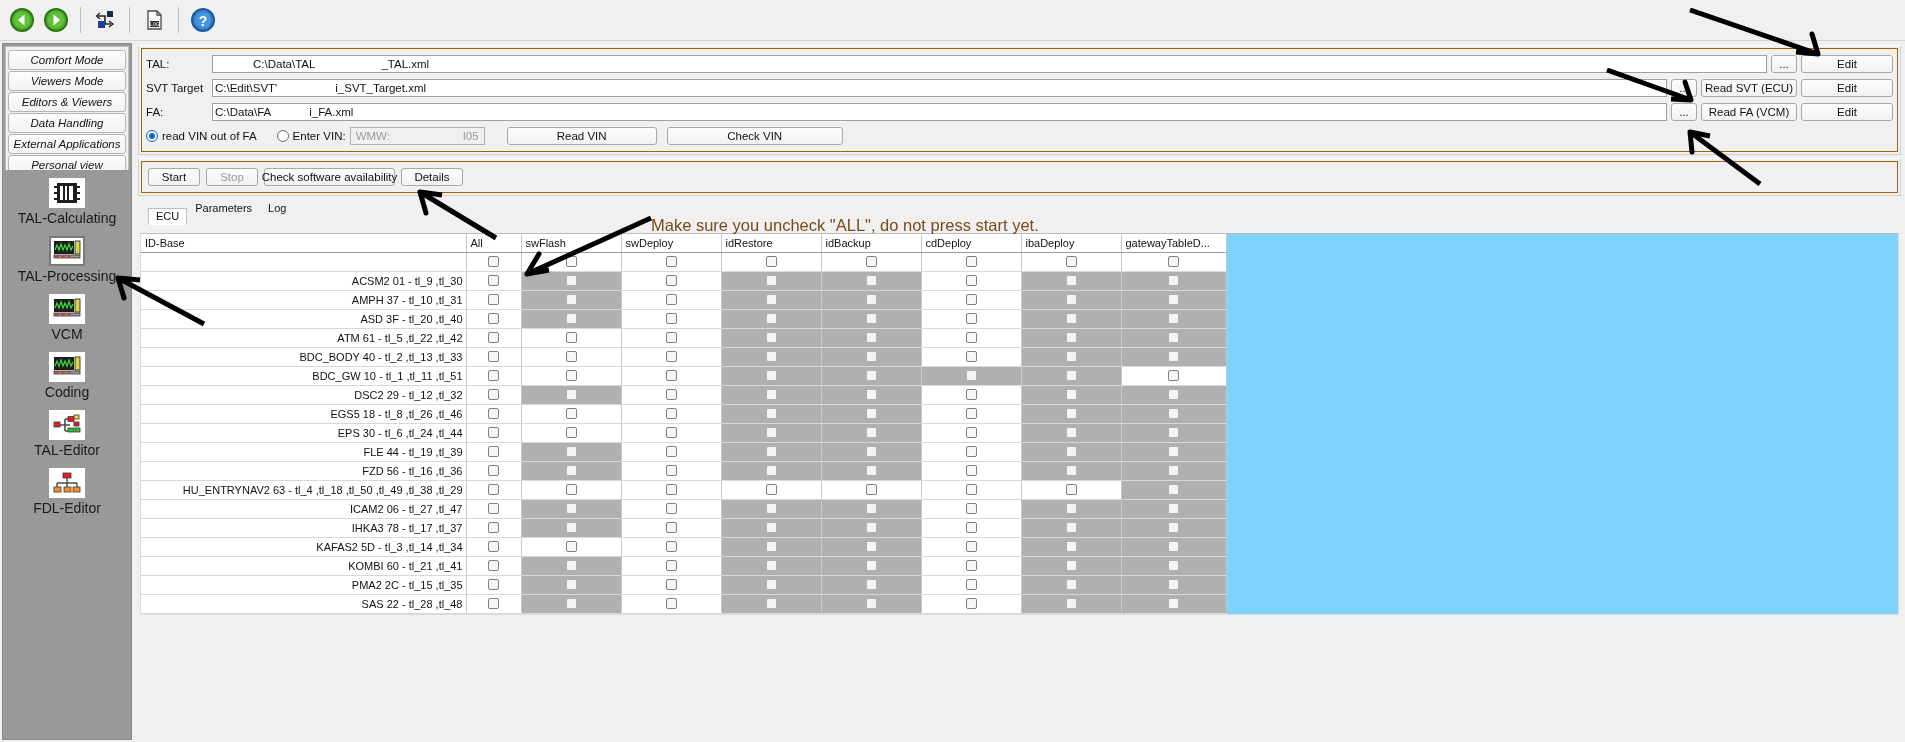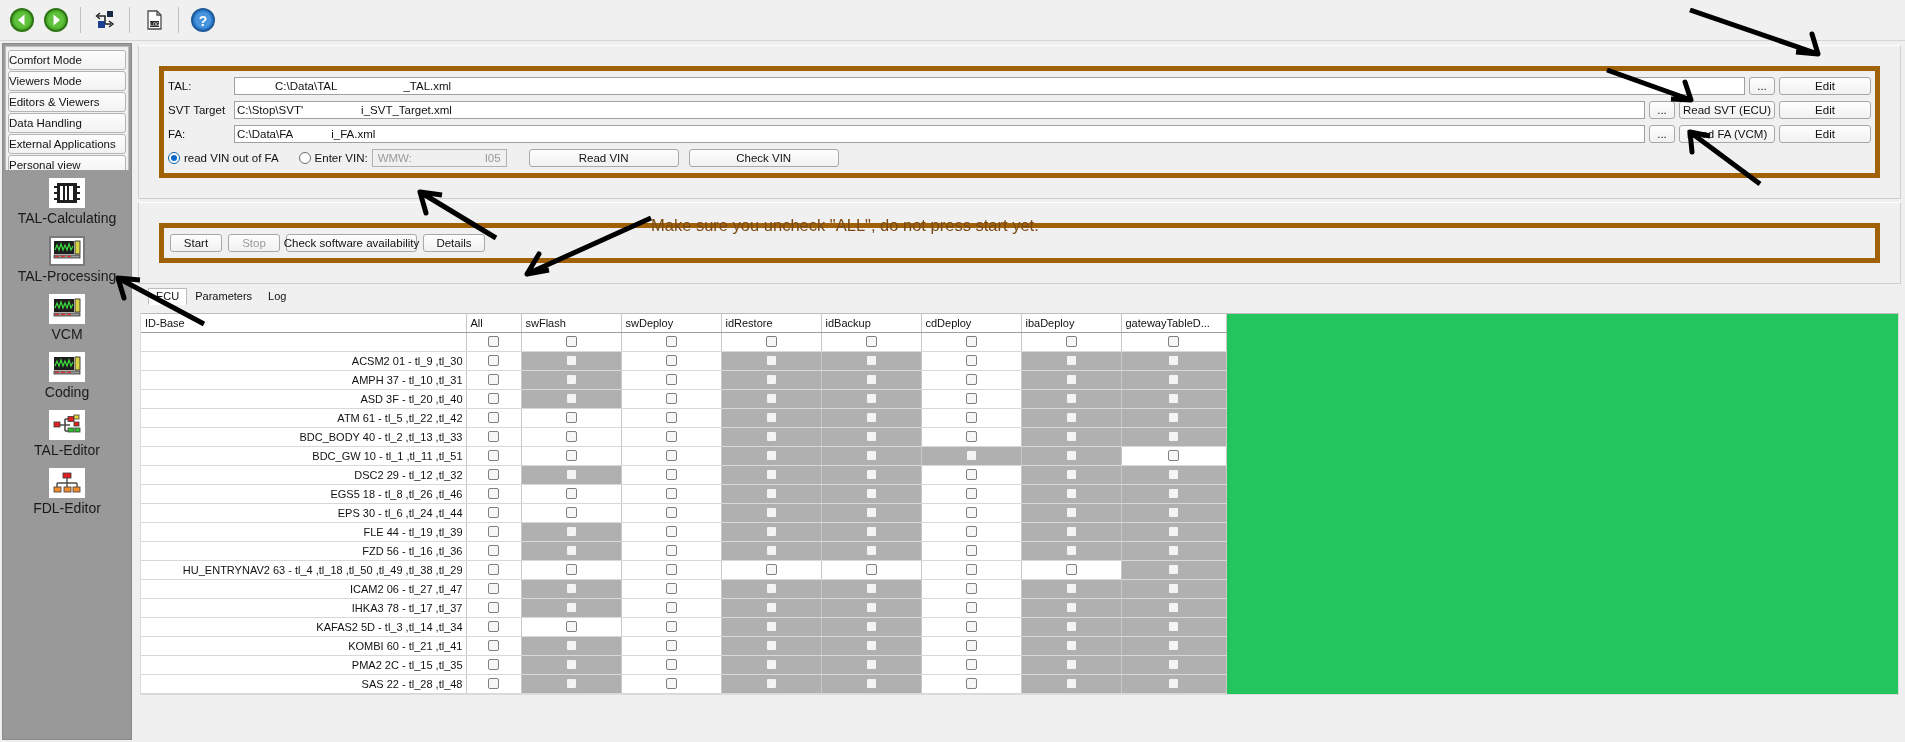--- a/index.html
+++ b/index.html
@@ -22,41 +22,41 @@
   .tb-sep { width: 1px; height: 26px; background: #c0c0c0; margin: 0 6px; }
 
   
   .sidebar {
     position: absolute; left: 2px; top: 43px; width: 130px; height: 697px;
     background: #999999; border: 1px solid #8a8a8a;
   }
   .mode-list { padding: 3px 2px 2px 2px; background:#f0f0f0; border:1px solid #bdbdbd; margin:2px; }
   .mode-btn {
     display: block; width: 100%; height: 20px; line-height: 19px;
-    margin-bottom: 1px; text-align: left; font-size: 11.5px; color: #111;
+    margin-bottom: 1px; text-align: center; font-size: 11.5px; color: #111;
     background: linear-gradient(#fdfdfd,#f2f2f2);
-    border: 1px solid #b4b4b4; border-radius: 3px; cursor: pointer;
+    border: 1px solid #b4b4b4; border-radius: 3px; cursor: pointer; font-style: italic;
   }
   .icon-list { position:absolute; left:0; right:0; top:126px; bottom:0; background:#999999; padding-top: 8px; }
   .icon-item { width: 100%; text-align: center; margin-bottom: 10px; cursor: pointer; }
   .icon-box {
     width: 36px; height: 30px; margin: 0 auto 2px auto; background: #ffffff;
     border: 1px solid #ffffff; display:flex; align-items:center; justify-content:center;
     position: relative;
   }
   .icon-box.selected { border: 2px solid #7a7a7a; background:#fff; }
   .icon-caption { font-size: 14px; color: #1a1a1a; display:block; }
 
   
   .main { position: absolute; left: 136px; top: 43px; right: 2px; bottom: 2px; background: #f0f0f0; }
   .group {
     position: relative; margin: 2px 2px 0 2px; background: #f0f0f0;
     border: 1px solid #cfcfcf; border-top-color:#fff;
   }
-  .group-inner { border: 5px solid #a16207; margin: 20px; padding: 3px 4px; }
+  .group-inner { border: 1px solid #a16207; margin: 2px; padding: 3px 4px; }
 
   .row { display: flex; align-items: center; height: 24px; gap: 4px; }
   .lbl { font-size: 11.5px; color: #111; }
   .lbl-tal { width: 62px; }
   .txt {
     height: 18px; background: #ffffff; border: 1px solid #a0a0a0;
     font-size: 11.5px; color: #111; padding: 0 2px; line-height: 17px;
     position: relative; overflow: hidden; white-space: nowrap;
   }
   .txt .redact { display:inline-block; background:#fff; }
@@ -73,24 +73,24 @@
 
   .radio { width: 12px; height: 12px; border-radius: 50%; border: 1px solid #6d6d6d; background:#fff; display:inline-block; position:relative; }
   .radio.on { border: 1px solid #0b5ea8; background:#fff; }
   .radio.on::after { content:""; position:absolute; left:2px; top:2px; width:6px; height:6px; border-radius:50%; background:#0b69c7; }
 
   .vin-box { height:18px; width:135px; border:1px solid #b2b2b2; background:#f0f0f0; font-size:11.5px; color:#9b9b9b; display:flex; align-items:center; justify-content:space-between; padding:0 5px; }
 
   
   .tabs { display:flex; align-items:flex-end; height: 17px; padding-left: 10px; margin-top:4px; }
   .tab { font-size: 11px; color:#111; padding: 1px 7px 2px 7px; border:1px solid transparent; cursor:pointer; }
-  .tab.active { background:#fff; border:1px solid #bdbdbd; border-bottom-color:#fff; position:relative; top:0; }
+  .tab.active { background:#fff; border:1px solid #bdbdbd; border-bottom-color:#fff; position:relative; top:8px; }
 
   
-  .table-wrap { margin: 8px 2px; background:#22c55e; border:1px solid #dcdcdc; border-top:1px solid #bdbdbd; }
+  .table-wrap { margin: 16px 2px; background:#7dd3fc; border:1px solid #dcdcdc; border-top:1px solid #bdbdbd; }
   table.ecu { border-collapse: collapse; table-layout: fixed; background:#fff; }
   table.ecu th {
     font-size: 11px; font-weight: normal; color:#111; text-align: left;
     padding: 2px 4px; height: 18px; background:#fff;
     border-right: 1px solid #c8c8c8; border-bottom: 1px solid #9f9f9f;
   }
   table.ecu td {
     height: 14px; padding: 0; border-right: 1px solid #c8c8c8; border-bottom: 1px solid #d8d8d8;
     background: #fff; text-align:center; vertical-align: middle;
   }
@@ -273,21 +273,21 @@
               <span>...</span>
             </div>
           <div class="btn btn-edit">
               <span>Edit</span>
             </div>
         </div>
 
         <div class="row">
           <span class="lbl lbl-tal">SVT Target</span>
           <div class="txt" style="flex:1 1 auto;">
-            <span>C:\Stop\SVT'</span><span class="redact" style="width:58px">&nbsp;</span><span>i_SVT_Target.xml</span>
+            <span>C:\Edit\SVT'</span><span class="redact" style="width:58px">&nbsp;</span><span>i_SVT_Target.xml</span>
           </div>
           <div class="btn btn-dots">
               <span>...</span>
             </div>
           <div class="btn btn-read">
               <span>Read SVT (ECU)</span>
             </div>
           <div class="btn btn-edit">
               <span>Edit</span>
             </div>
@@ -315,21 +315,21 @@
           <span style="width:12px"></span>
           <span class="radio"></span>
           <span class="lbl">Enter VIN:</span>
           <div class="vin-box">
             <span>WMW:</span>
             <span>I05</span>
           </div>
           <div class="btn" style="width:150px;margin-left:18px">
               <span>Read VIN</span>
             </div>
-          <div class="btn" style="width:150px;margin-left:6px">
+          <div class="btn" style="width:176px;margin-left:6px">
               <span>Check VIN</span>
             </div>
         </div>
 
       </div>
     </div>
 
     <div class="group" style="margin-top:3px">
       <div class="group-inner" style="padding:5px 6px">
         <div class="row" style="height:20px;gap:6px">

